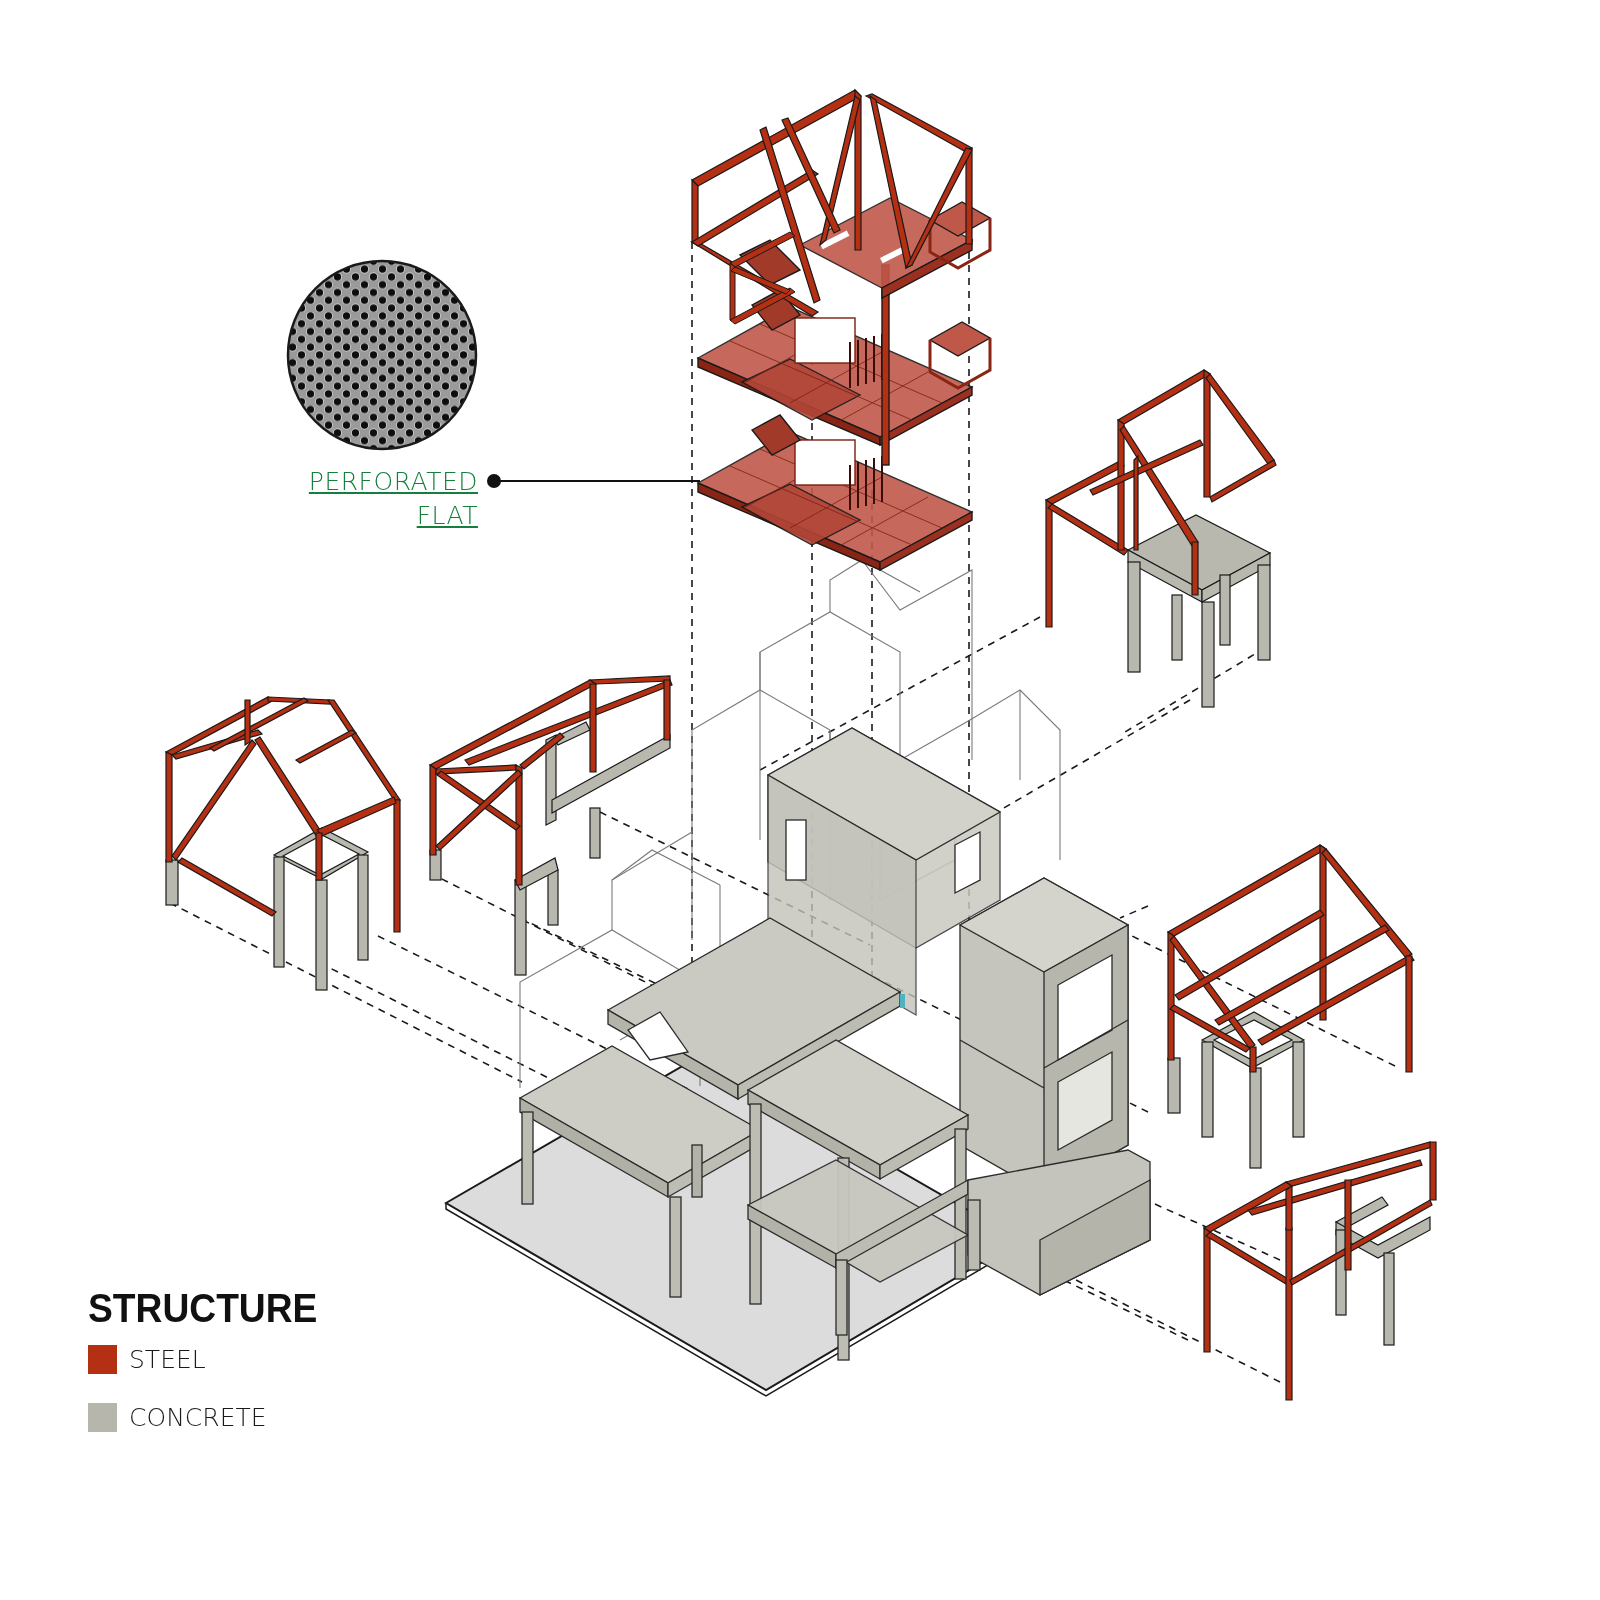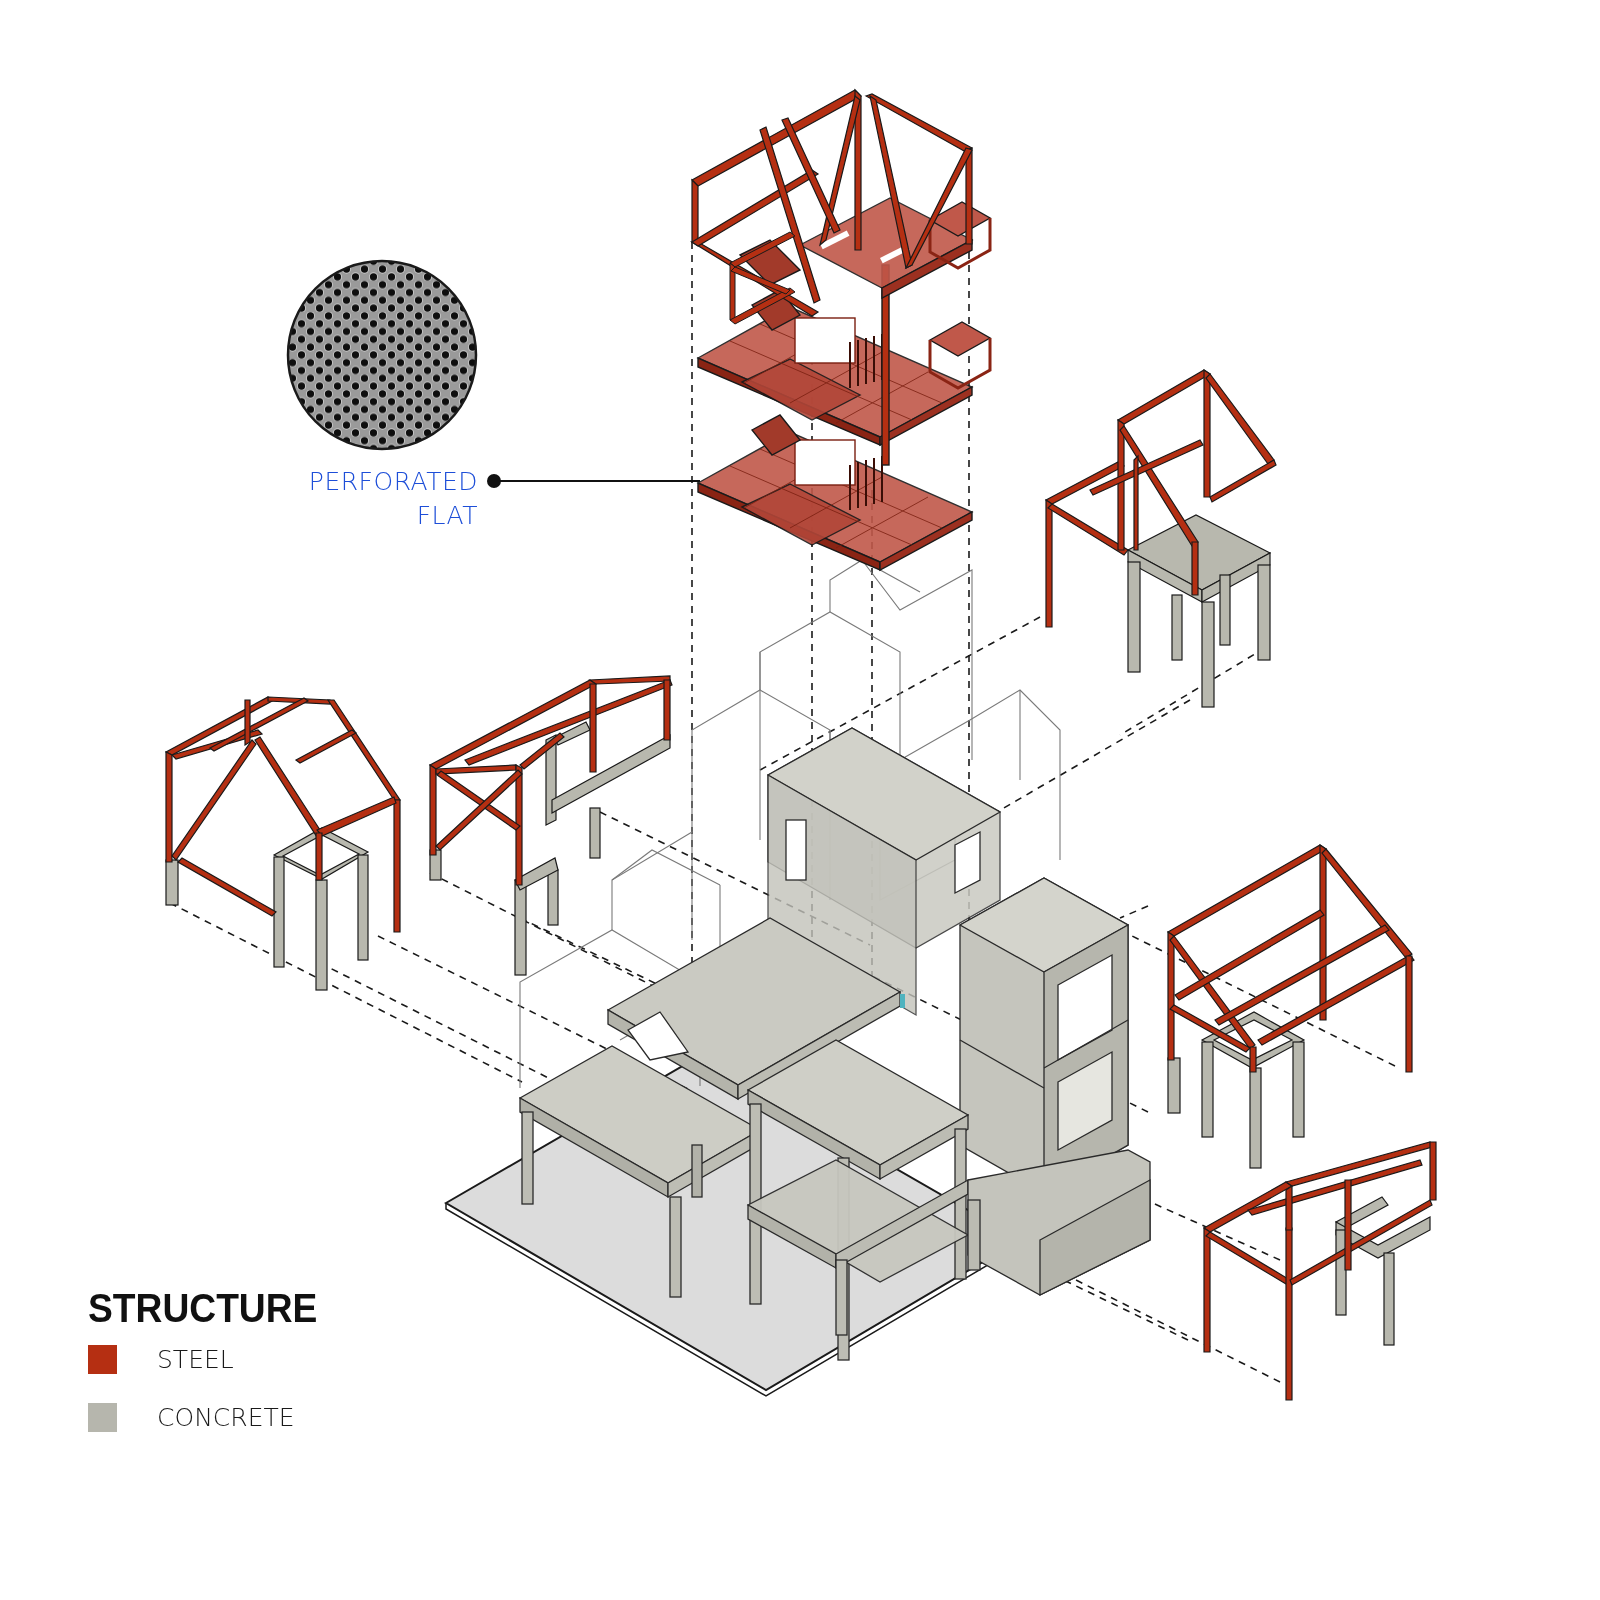--- a/index.html
+++ b/index.html
@@ -1,22 +1,22 @@
 <!DOCTYPE html>
 <html><head>
 <meta charset="utf-8">
 <style>
   html, body { margin: 0; padding: 0; background: #ffffff; }
   body { width: 1600px; height: 1600px; position: relative; overflow: hidden; font-family: "DejaVu Sans", sans-serif; }
   #stage { position: absolute; left: 0; top: 0; width: 1600px; height: 1600px; }
-  .label { position: absolute; color: #1d4ed8; font-family: "DejaVu Sans", sans-serif; font-weight: 300; letter-spacing: 0.5px; }
+  .label { position: absolute; color: #15803d; font-family: "DejaVu Sans", sans-serif; font-weight: 300; letter-spacing: 0.5px; text-decoration: underline; }
   .callout-label { left: 296px; top: 465px; width: 182px; text-align: right; font-size: 25px; line-height: 34px; }
   .legend { position: absolute; left: 88px; top: 1286px; text-align: right; }
   .legend-title { font-family: "Liberation Sans", sans-serif; font-weight: 700; font-size: 40px; color: #111; letter-spacing: 0px; transform: scaleX(0.93); transform-origin: left; margin-bottom: 12px; }
-  .legend-row { display: flex; align-items: center; height: 32px; margin-bottom: 26px; gap: 28px; }
+  .legend-row { display: flex; align-items: center; height: 32px; margin-bottom: 26px; }
   .swatch { width: 29px; height: 29px; margin-right: 12px; }
   .legend-text { font-size: 25px; color: #1a1a1a; font-family: "DejaVu Sans", sans-serif; font-weight: 300; }
 </style>
 </head>
 <body>
 
 <svg id="stage" viewBox="0 0 1600 1600" xmlns="http://www.w3.org/2000/svg">
   <defs>
     <pattern id="perf" x="0" y="0" width="18" height="15.6" patternUnits="userSpaceOnUse">
       <rect width="18" height="15.6" fill="#9a9a9a"></rect>

